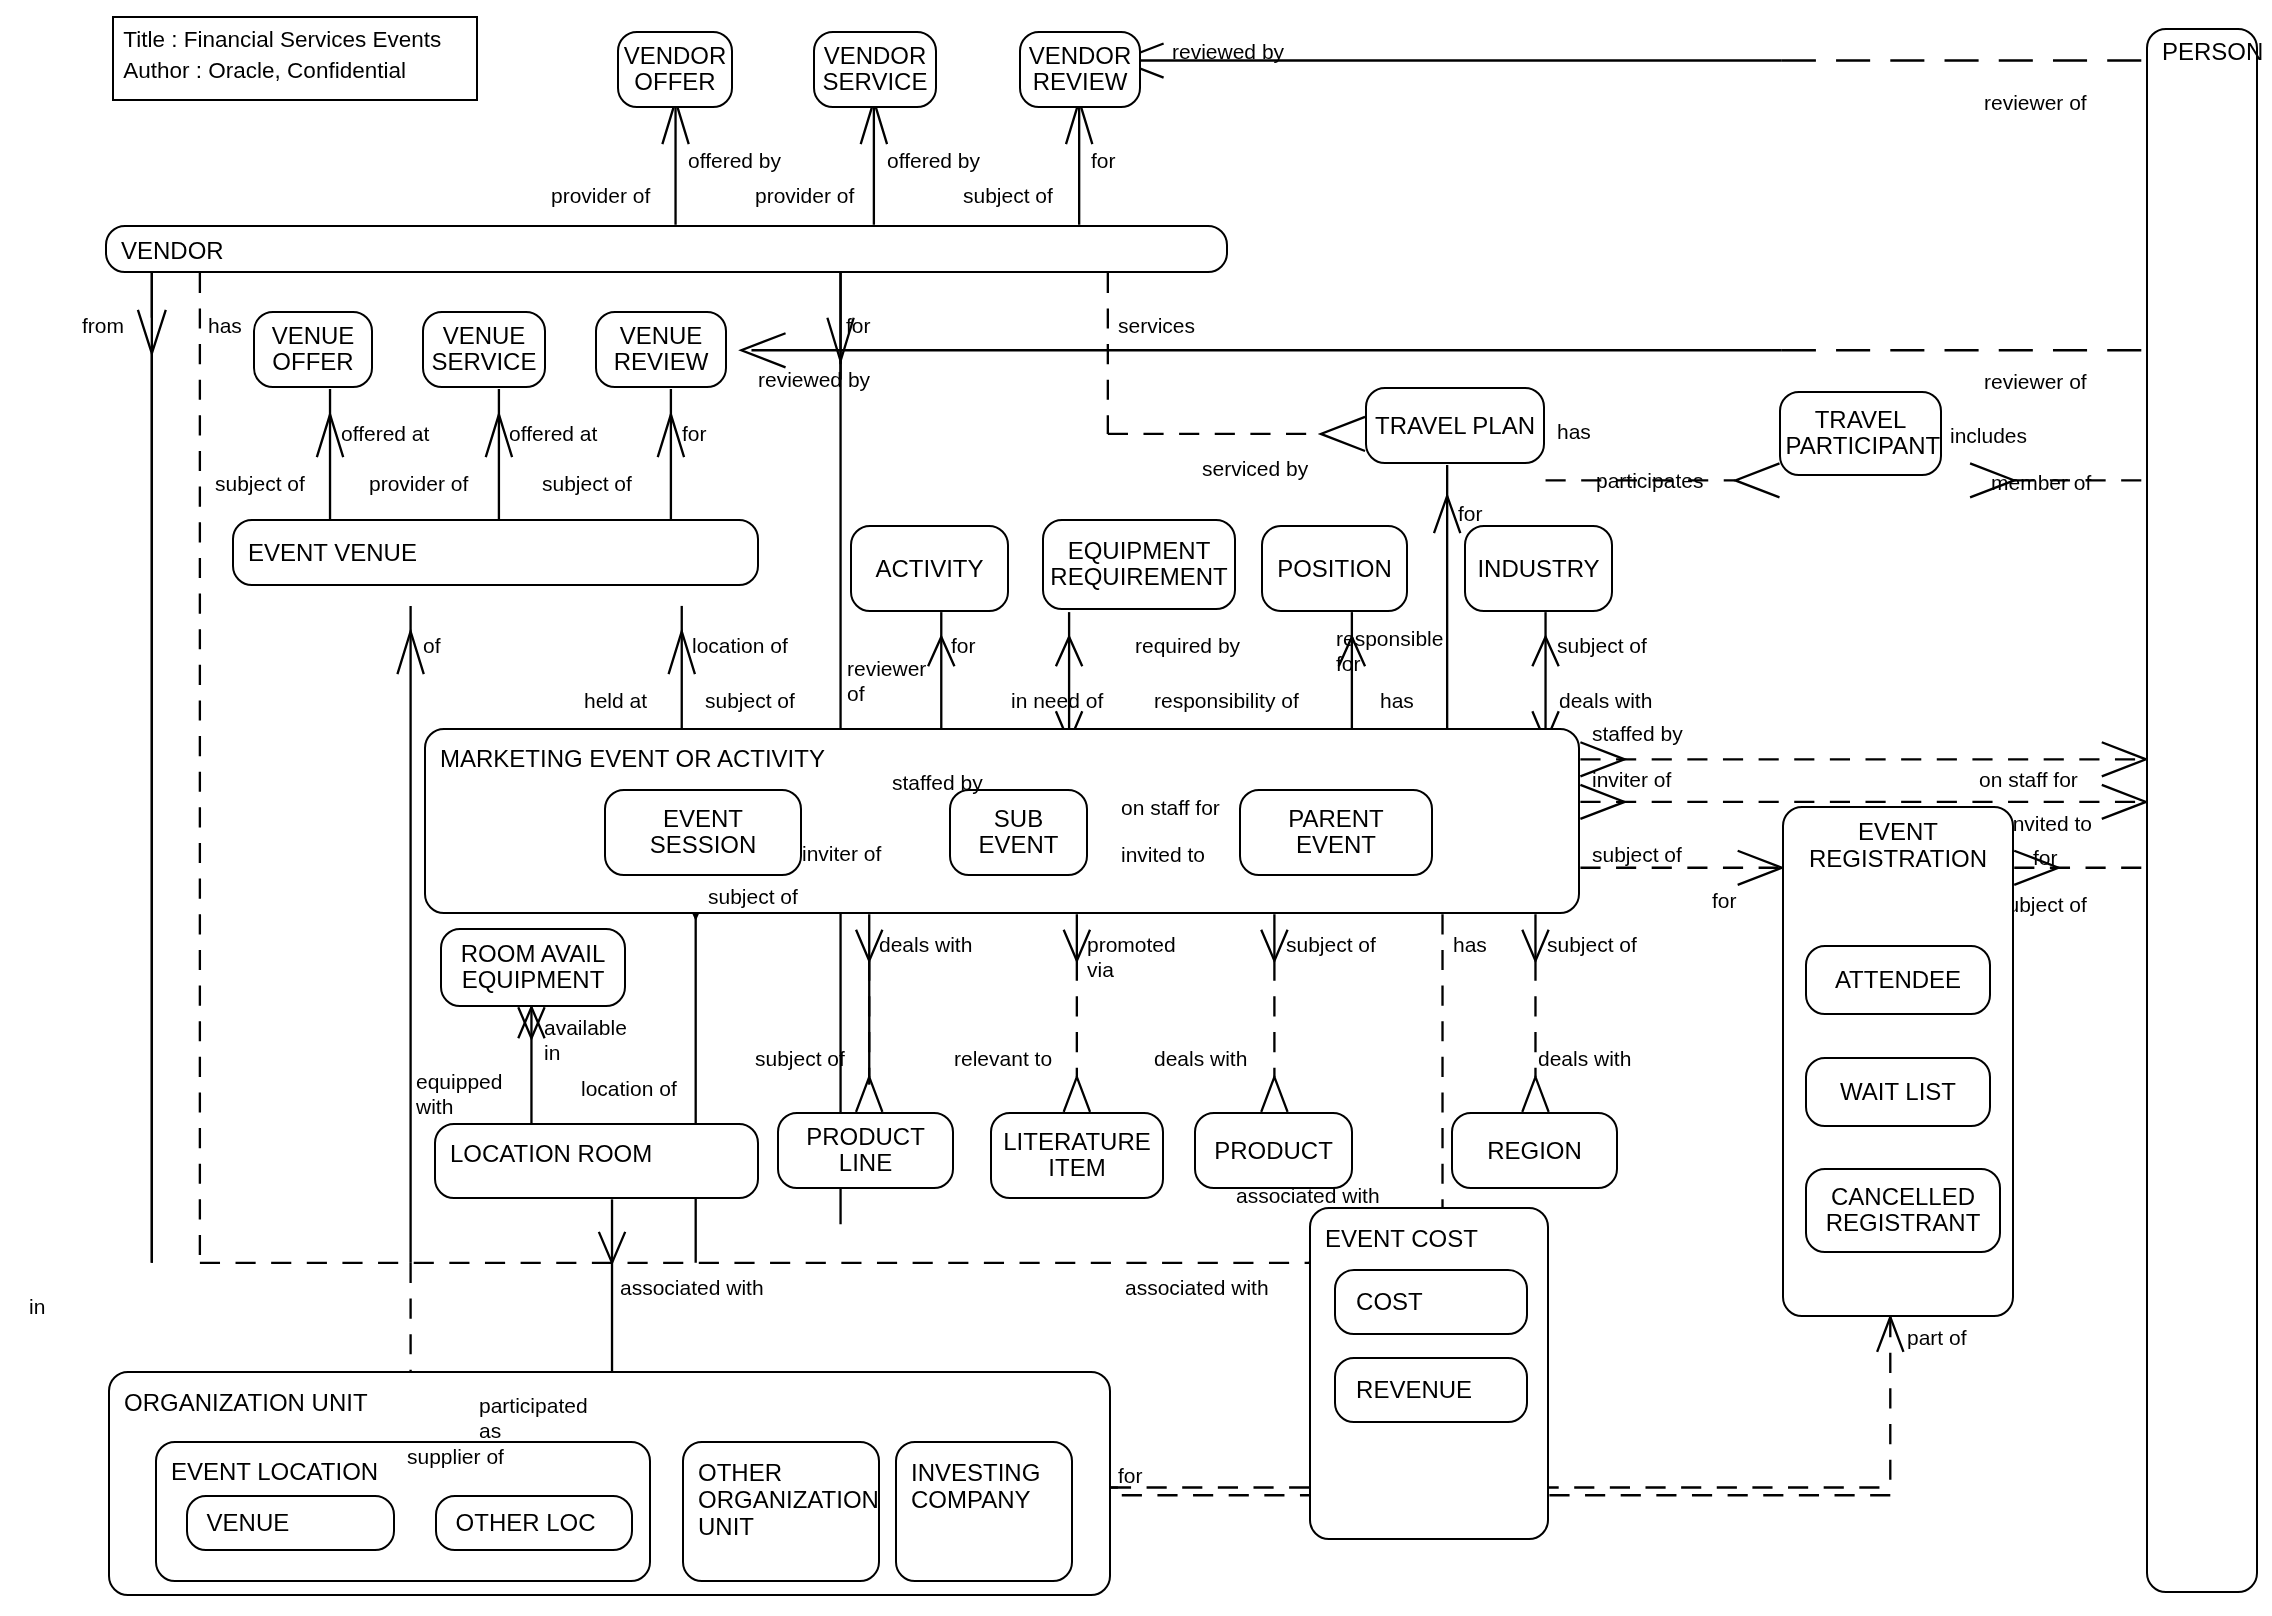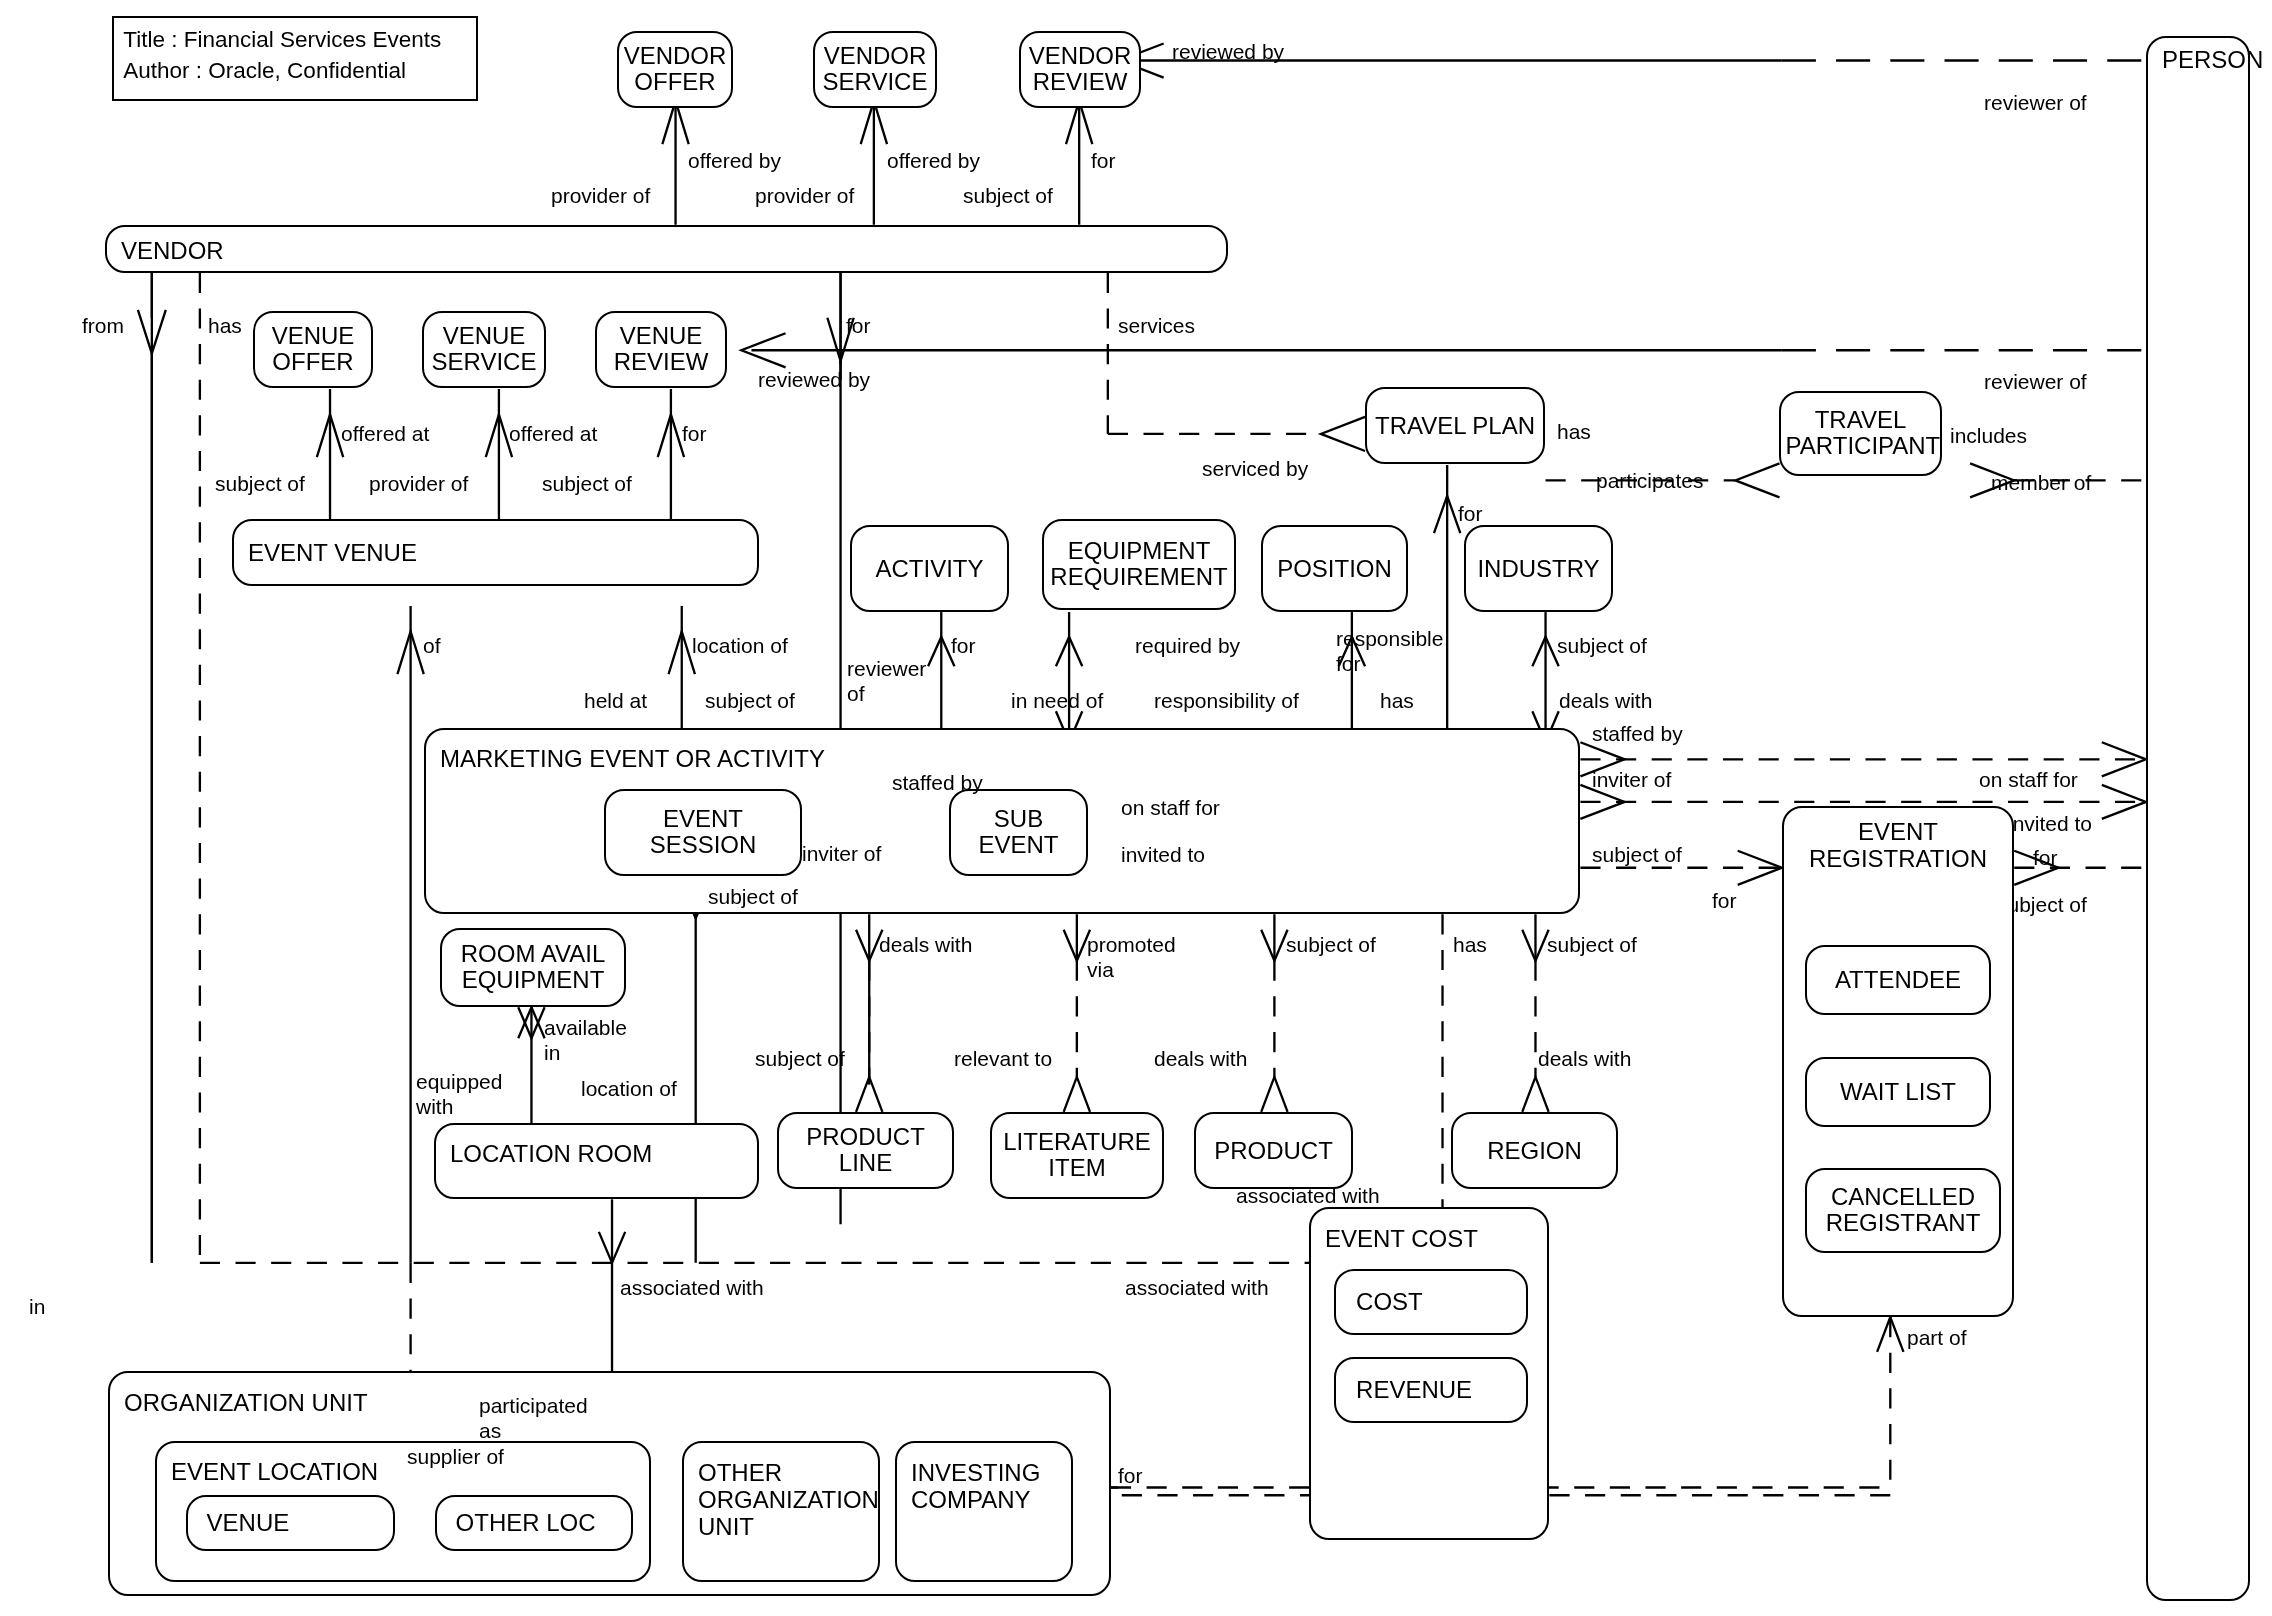--- a/index.html
+++ b/index.html
@@ -208,21 +208,21 @@
   <div class="ent ctr" style="left:813px;top:31px;width:124px;height:77px;">
     <div class="nm">VENDOR
 SERVICE</div>
     </div>
 
   <div class="ent ctr" style="left:1019px;top:31px;width:122px;height:77px;">
     <div class="nm">VENDOR
 REVIEW</div>
     </div>
 
-  <div class="ent" style="left:2146px;top:36px;width:104px;height:1565px;padding-left:34px;">
+  <div class="ent" style="left:2146px;top:28px;width:112px;height:1565px;padding-left:34px;">
     <div class="nm">PERSON</div>
     </div>
 
   <div class="lbl" style="left:1172px;top:40px;">reviewed by</div>
   <div class="lbl" style="left:1984px;top:91px;">reviewer of</div>
 
   <div class="lbl" style="left:688px;top:149px;">offered by</div>
   <div class="lbl" style="left:887px;top:149px;">offered by</div>
   <div class="lbl" style="left:1091px;top:149px;">for</div>
 
@@ -324,20 +324,23 @@
     </div>
 
   <div class="ent ctr" style="left:604px;top:789px;width:198px;height:87px;padding-left:48px;">
     <div class="nm">EVENT SESSION</div>
     </div>
 
   <div class="ent ctr" style="left:949px;top:789px;width:139px;height:87px;">
     <div class="nm">SUB EVENT</div>
     </div>
 
+  <div class="ent ctr" style="left:1239px;top:789px;width:194px;height:87px;">
+    <div class="nm">PARENT EVENT</div>
+    </div>
 
   <div class="lbl" style="left:892px;top:771px;">staffed by</div>
   <div class="lbl" style="left:802px;top:842px;">inviter of</div>
   <div class="lbl" style="left:1121px;top:796px;">on staff for</div>
   <div class="lbl" style="left:1121px;top:843px;">invited to</div>
   <div class="lbl" style="left:708px;top:885px;">subject of</div>
 
   <div class="lbl" style="left:1592px;top:722px;">staffed by</div>
 
   <div class="lbl" style="left:1592px;top:768px;">inviter of</div>

